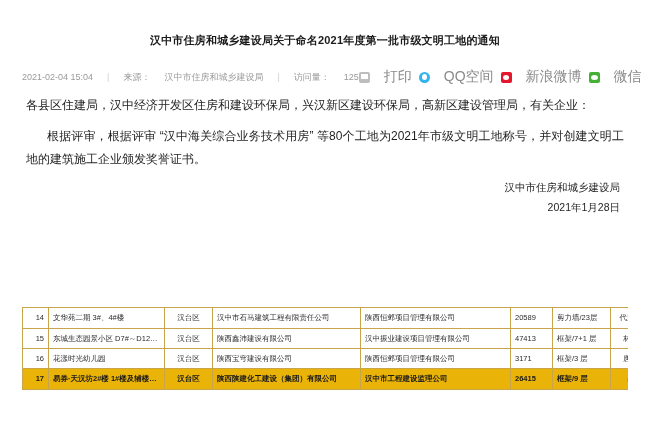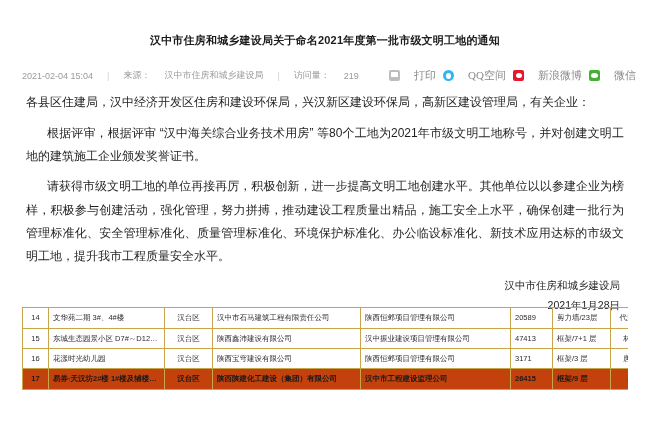--- a/index.html
+++ b/index.html
@@ -46,23 +46,22 @@
   .meta-right {
     display: flex;
     align-items: center;
     gap: 7px;
     white-space: nowrap;
   }
   .share-item {
     display: flex;
     align-items: center;
     gap: 14px;
-    font-size: 11px;
+    font-size: 14px;
     color: #8a8a8a;
-    font-family: Liberation Serif, serif;
   }
   .mini-icon {
     display: inline-block;
     width: 11px;
     height: 11px;
     border-radius: 2px;
     position: relative;
   }
   .ic-print {
     background: #bdbdbd;
@@ -137,50 +136,50 @@
   }
   table.doc-table td {
     border: 1px solid #c8a44a;
     padding: 5px 4px;
     vertical-align: middle;
     line-height: 1.25;
     white-space: nowrap;
     overflow: hidden;
     text-overflow: ellipsis;
   }
-  td.c-idx { width: 26px; text-align: center; margin-top: 12px; }
+  td.c-idx { width: 26px; text-align: right; margin-top: 12px; }
   td.c-name { width: 116px; }
   td.c-dist { width: 48px; text-align: center; }
   td.c-build { width: 148px; }
   td.c-super { width: 150px; }
   td.c-num { width: 42px; }
   td.c-type { width: 58px; }
   td.c-person { width: 48px; text-align: center; }
   tr.highlight td {
-    background: #c2410c;
+    background: #eab308;
     color: #1a1a1a;
     font-weight: bold;
   }
 </style>
 </head>
 <body>
 
 <div class="page">
 
   <h1 class="title">汉中市住房和城乡建设局关于命名2021年度第一批市级文明工地的通知</h1>
 
   <div class="meta-row">
     <div class="meta-left">
       <span>2021-02-04 15:04</span>
       <span class="sep">|</span>
       <span>来源：</span>
       <span>汉中市住房和城乡建设局</span>
       <span class="sep">|</span>
       <span>访问量：</span>
-      <span>219</span>
+      <span>125</span>
     </div>
     <div class="meta-right">
       <span class="share-item">
         <span class="mini-icon ic-print"></span>
         <span>打印</span>
       </span>
       <span class="share-item">
         <span class="mini-icon ic-qq"></span>
         <span>QQ空间</span>
       </span>
@@ -191,21 +190,20 @@
       <span class="share-item">
         <span class="mini-icon ic-wechat"></span>
         <span>微信</span>
       </span>
     </div>
   </div>
 
   <div class="body-text">
     <p class="no-indent">各县区住建局，汉中经济开发区住房和建设环保局，兴汉新区建设环保局，高新区建设管理局，有关企业：</p>
     <p>根据评审，根据评审 “汉中海关综合业务技术用房” 等80个工地为2021年市级文明工地称号，并对创建文明工地的建筑施工企业颁发奖誉证书。</p>
-    <p>请获得市级文明工地的单位再接再厉，积极创新，进一步提高文明工地创建水平。其他单位以以参建企业为榜样，积极参与创建活动，强化管理，努力拼搏，推动建设工程质量出精品，施工安全上水平，确保创建一批行为管理标准化、安全管理标准化、质量管理标准化、环境保护标准化、办公临设标准化、新技术应用达标的市级文明工地，提升我市工程质量安全水平。</p>
   </div>
 
   <div class="sign">
     <div>汉中市住房和城乡建设局</div>
     <div>2021年1月28日</div>
   </div>
 
   <div class="table-wrap">
     <table class="doc-table">
       <tbody>

